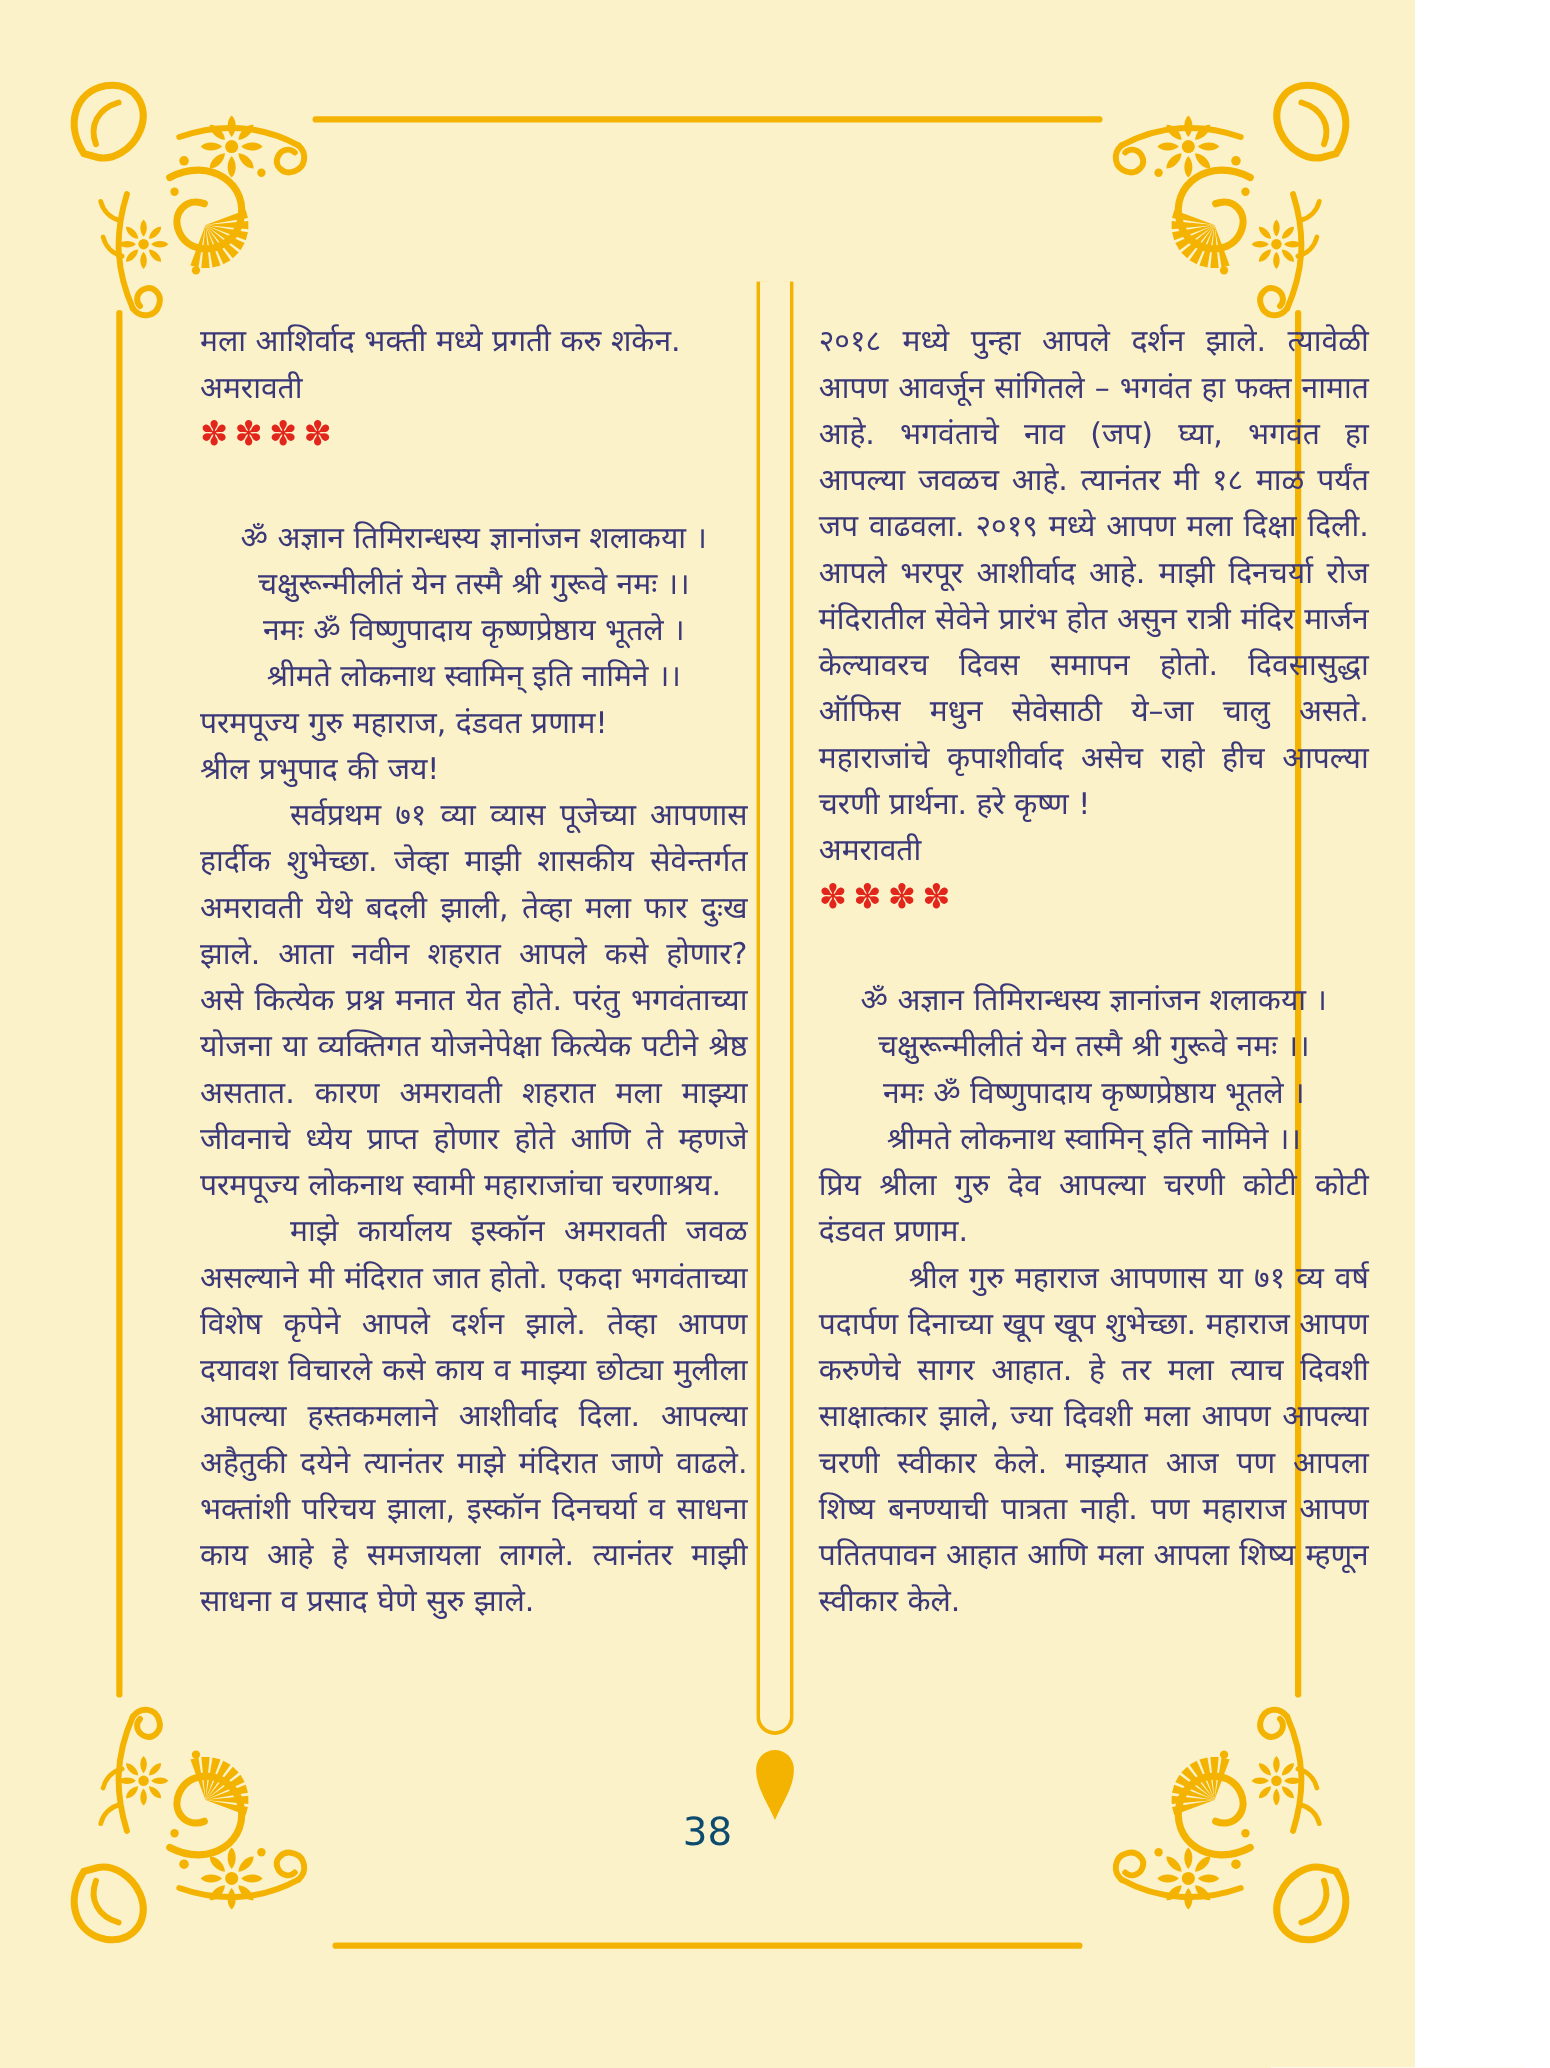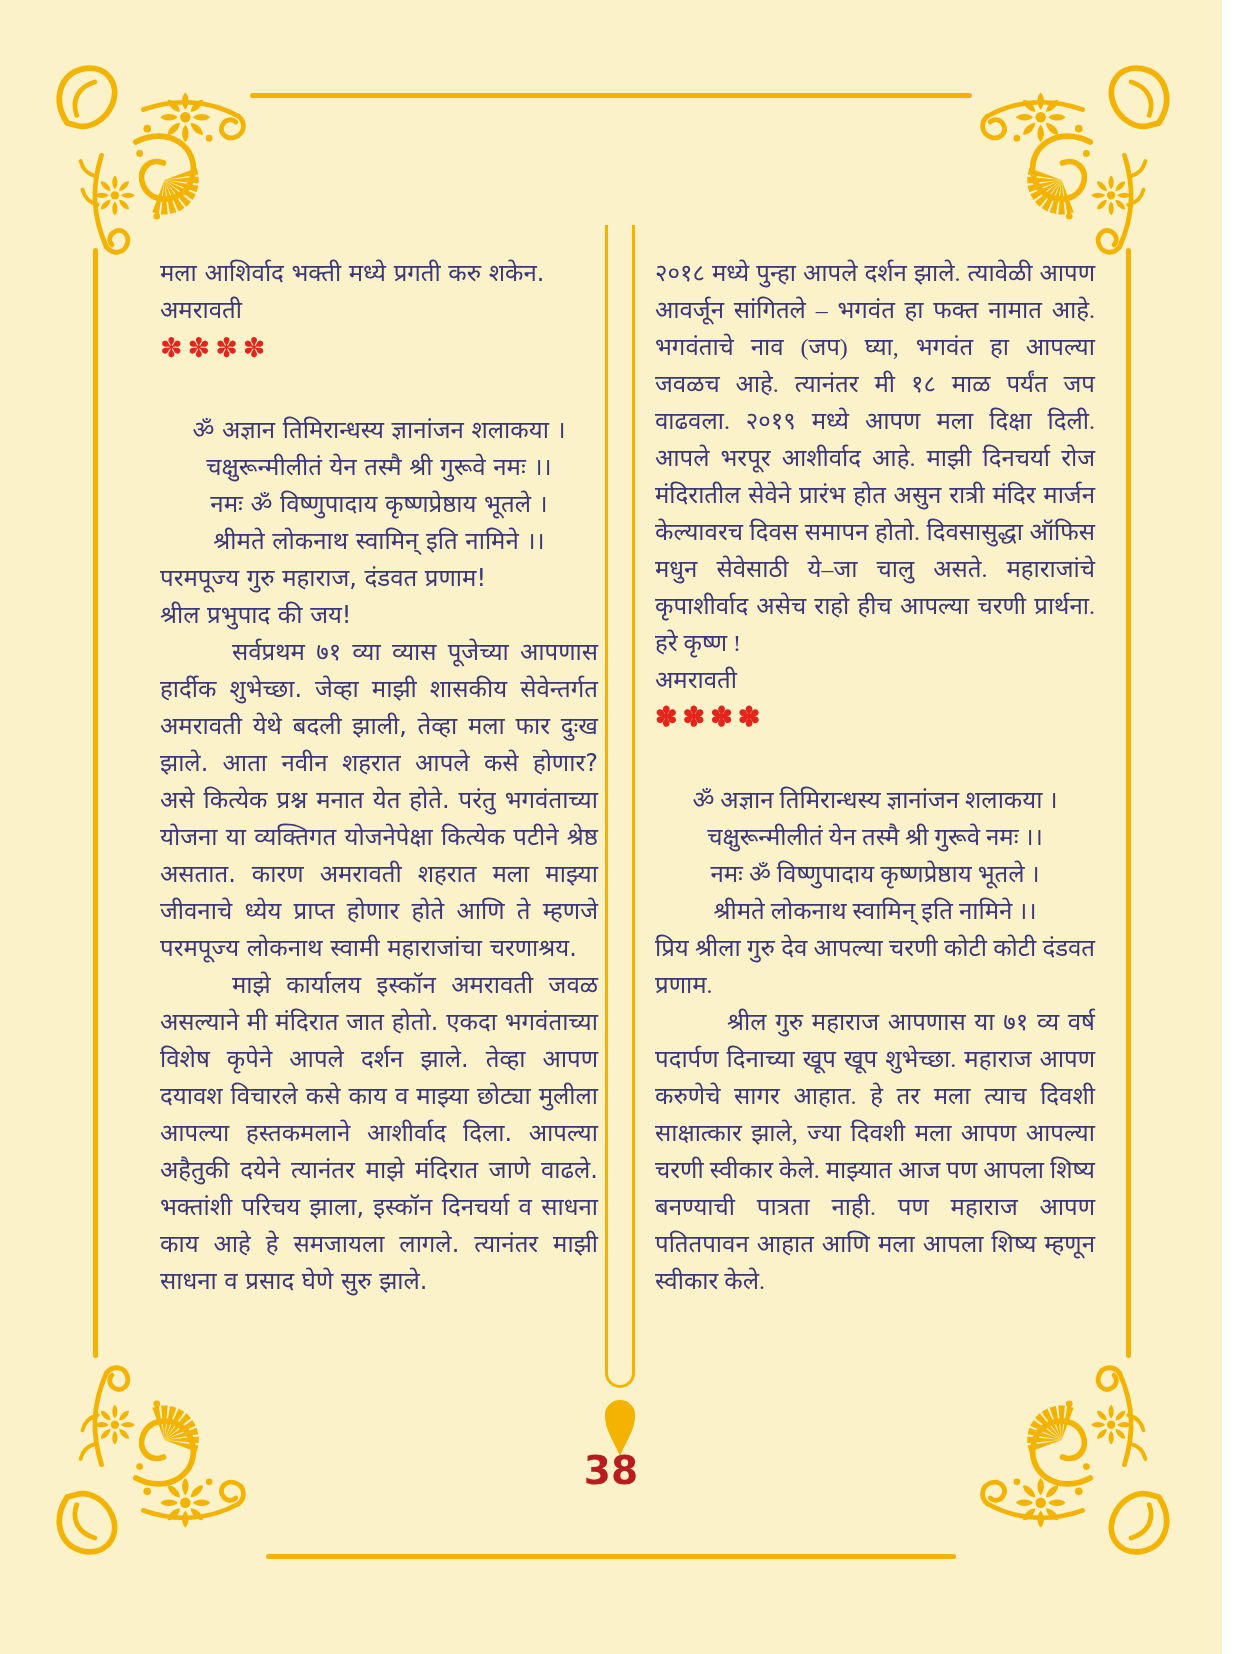--- a/index.html
+++ b/index.html
@@ -1,18 +1,18 @@
 <!DOCTYPE html>
 <html><head>
 <meta charset="utf-8">
 <style>
   html,body{margin:0;padding:0;background:#ffffff;}
   .page{
     position:relative;
-    width:1222px;height:1654px;
+    width:1132px;height:1654px;
     background:#FCF2CA;
     overflow:hidden;
     font-family:"DejaVu Sans","Liberation Sans",sans-serif;
     color:#3A3878;
   }
   
   .frame-line{position:absolute;background:#F3B300;}
   .frame-top{left:250px;right:250px;top:93px;height:5px;border-radius:3px;}
   .frame-bottom{left:266px;right:266px;top:1554px;height:5px;border-radius:3px;}
   .frame-left{left:93px;top:248px;width:5px;height:1110px;border-radius:3px;}
@@ -25,35 +25,35 @@
   
   .divider{position:absolute;left:602px;top:225px;width:36px;
            display:flex;flex-direction:column;align-items:center;}
   .divider-lines{width:24px;height:1160px;
     border-left:3px solid #F3B300;border-right:3px solid #F3B300;
     border-bottom:3px solid #F3B300;border-radius:0 0 15px 15px;}
   .divider-drop{margin-top:4px;}
   
   .col{position:absolute;top:255px;font-size:24px;line-height:37px;}
   .col-left{left:160px;width:438px;}
-  .col-right{left:655px;width:440px;font-family:Liberation Serif, serif;}
+  .col-right{left:655px;width:440px;}
   .col p{margin:0;}
   .para{text-align:justify;}
   .indent{text-indent:72px;}
   .jl{text-align:justify;text-align-last:justify;}
   .shloka{text-align:center;margin-top:46px;}
   .separator{color:#E2261B;font-weight:bold;font-size:27px;letter-spacing:5px;margin-top:28px;}
   .mt-sign{margin-top:36px;}
   .mt-salut{margin-top:40px;}
   .mt-para{margin-top:40px;}
   .mt-para2{margin-top:28px;}
   .mt-tight{margin-top:2px;}
   
   .page-number{position:absolute;left:0;right:0;top:1448px;text-align:center;
-    color:#b91c1c;font-size:39px;font-weight:bold;}
+    color:#0c4a6e;font-size:31px;font-weight:normal;}
   .defs-holder{position:absolute;width:0;height:0;overflow:hidden;}
 </style>
 </head>
 <body>
 
 <div class="page">
 
   <svg class="defs-holder" aria-hidden="true">
     <defs>
       <g id="daisy8" fill="#F3B300">

